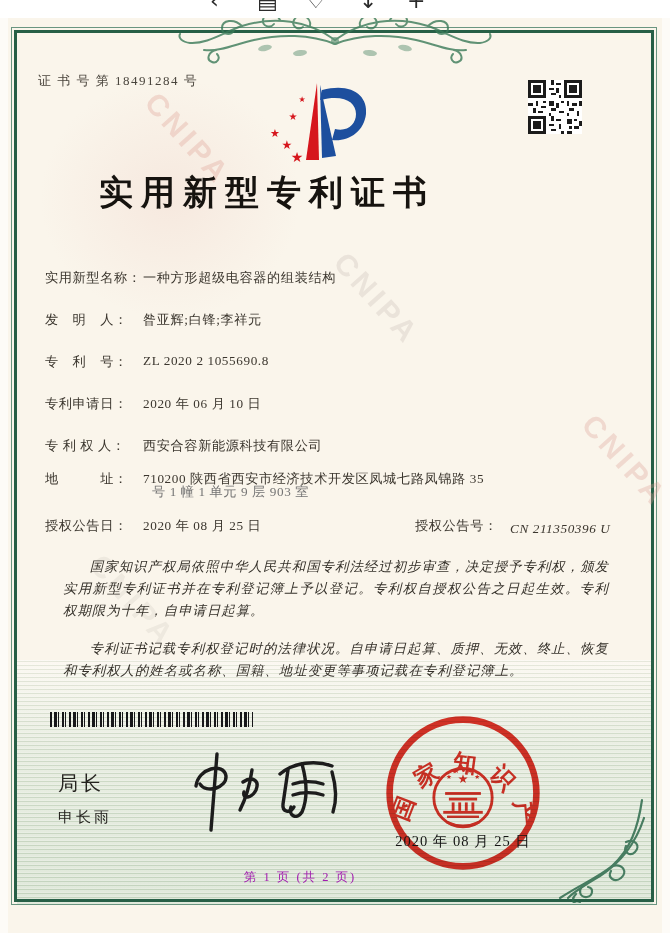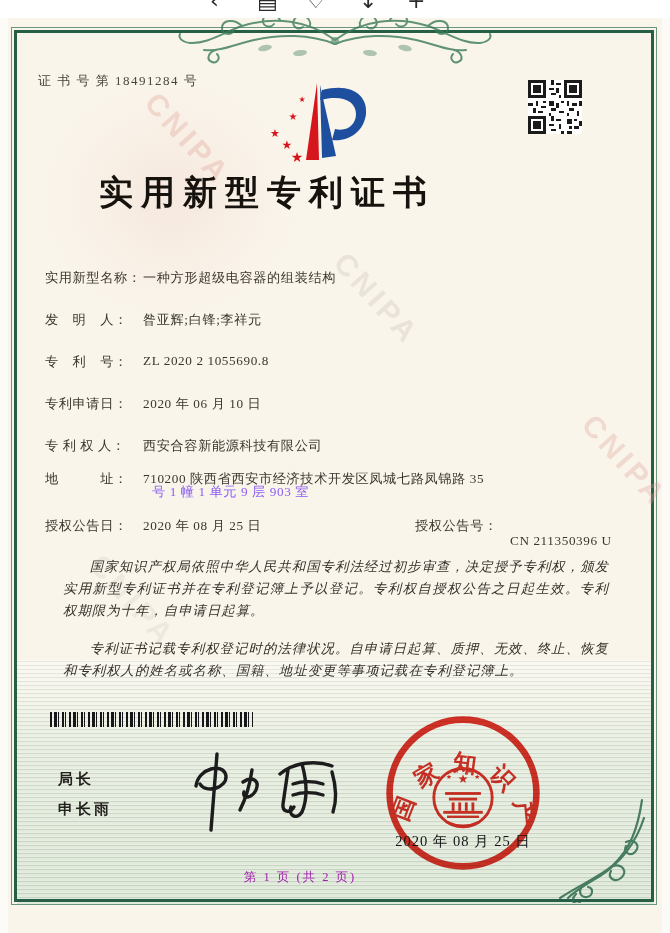--- a/index.html
+++ b/index.html
@@ -24,34 +24,34 @@
   
   #ornament{position:absolute;left:170px;top:10px;z-index:2;}
   #certNo{position:absolute;left:38px;top:72px;font-size:13px;color:#4a453d;letter-spacing:1.5px;z-index:2;}
   #qr{position:absolute;left:528px;top:80px;z-index:2;}
   #logo{position:absolute;left:256px;top:82px;z-index:2;}
   #title{position:absolute;left:0;top:170px;width:534px;text-align:center;font-size:34px;font-weight:700;
      color:#16130f;letter-spacing:8px;z-index:2;}
   
   .row{position:absolute;left:45px;z-index:2;font-size:13.2px;color:#3b362e;letter-spacing:.6px;white-space:nowrap;margin-top:8px;}
   .row .val{position:absolute;left:98px;white-space:nowrap;}
-  .addr2{position:absolute;left:152px;top:483px;z-index:2;font-size:13.2px;color:#8b5cf6;letter-spacing:.6px;}
+  .addr2{position:absolute;left:152px;top:483px;z-index:2;font-size:13.2px;color:#737373;letter-spacing:.6px;}
   .glabel2{position:absolute;left:370px;top:0;}
-  .gval2{position:absolute;left:465px;top:16px;white-space:nowrap;}
+  .gval2{position:absolute;left:465px;top:4px;white-space:nowrap;font-style:italic;}
   
   #paras{position:absolute;left:47px;top:540px;width:578px;z-index:2;
      font-family:"DejaVu Serif",serif;font-style:italic;font-size:13.4px;line-height:22px;
      color:#35312a;letter-spacing:1px;text-align:justify;}
   #paras p{margin:16px;text-indent:2em;}
   
   #barcode{position:absolute;left:50px;top:712px;width:203px;height:15px;z-index:2;
      background:repeating-linear-gradient(90deg,#17171a 0 2px,rgba(0,0,0,0) 2px 4px,#17171a 4px 7px,rgba(0,0,0,0) 7px 8px,#17171a 8px 9px,rgba(0,0,0,0) 9px 12px,#17171a 12px 14px,rgba(0,0,0,0) 14px 15px,#17171a 15px 16px,rgba(0,0,0,0) 16px 19px);}
   #director{position:absolute;left:58px;top:770px;z-index:2;color:#25231f;}
-  #director .dt{font-size:15px;font-weight:700;letter-spacing:3px;}
-  #director .dn{font-size:15px;font-weight:700;letter-spacing:3px;margin-top:11px;}
+  #director .dt{font-size:20px;font-weight:400;letter-spacing:3px;}
+  #director .dn{font-size:15px;font-weight:400;letter-spacing:3px;margin-top:11px;}
   #signature{position:absolute;left:180px;top:748px;z-index:2;}
   #seal{position:absolute;left:383px;top:713px;z-index:3;mix-blend-mode:multiply;opacity:.93;}
   #sealDate{position:absolute;left:388px;top:832px;width:150px;text-align:center;z-index:4;
      font-size:14.5px;color:#141414;letter-spacing:1px;}
   #footerPage{position:absolute;left:0;top:869px;width:600px;text-align:center;z-index:2;
      font-size:12.5px;color:#a21caf;letter-spacing:2px;}
   #contNote{position:absolute;left:0;top:911px;width:600px;text-align:center;z-index:2;
      font-family:"DejaVu Serif",serif;font-style:italic;font-size:13px;color:#3e3c36;letter-spacing:3px;}
   #flourish{position:absolute;left:552px;top:798px;z-index:2;}
   

